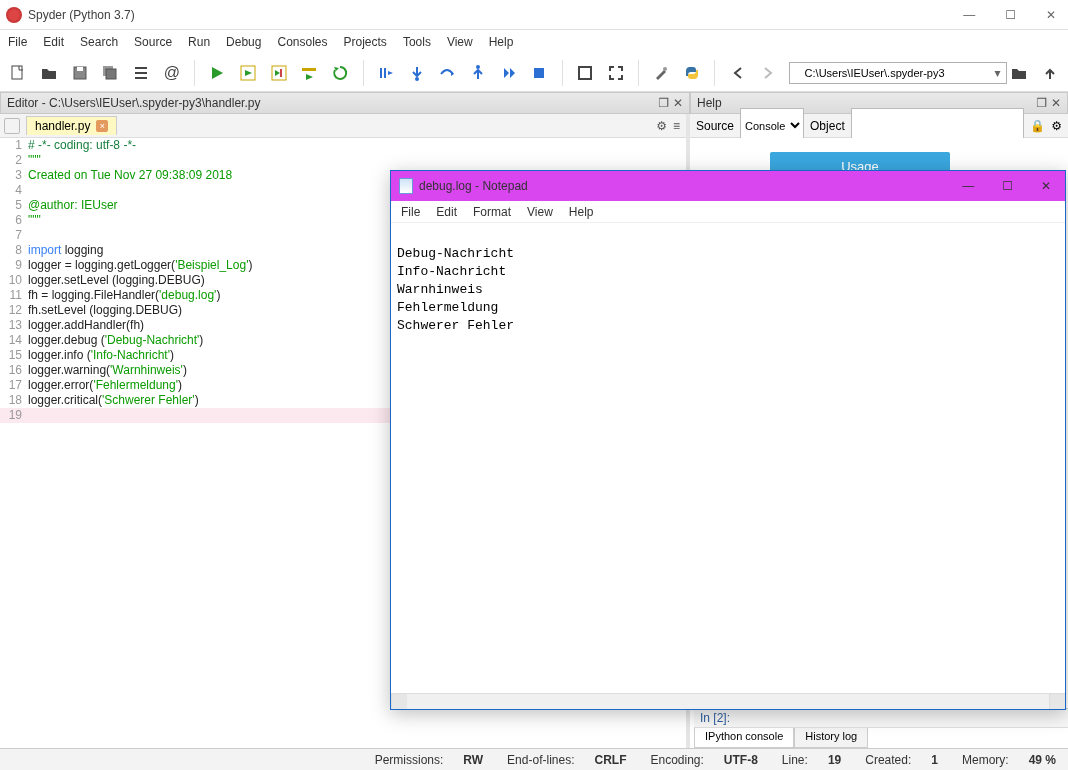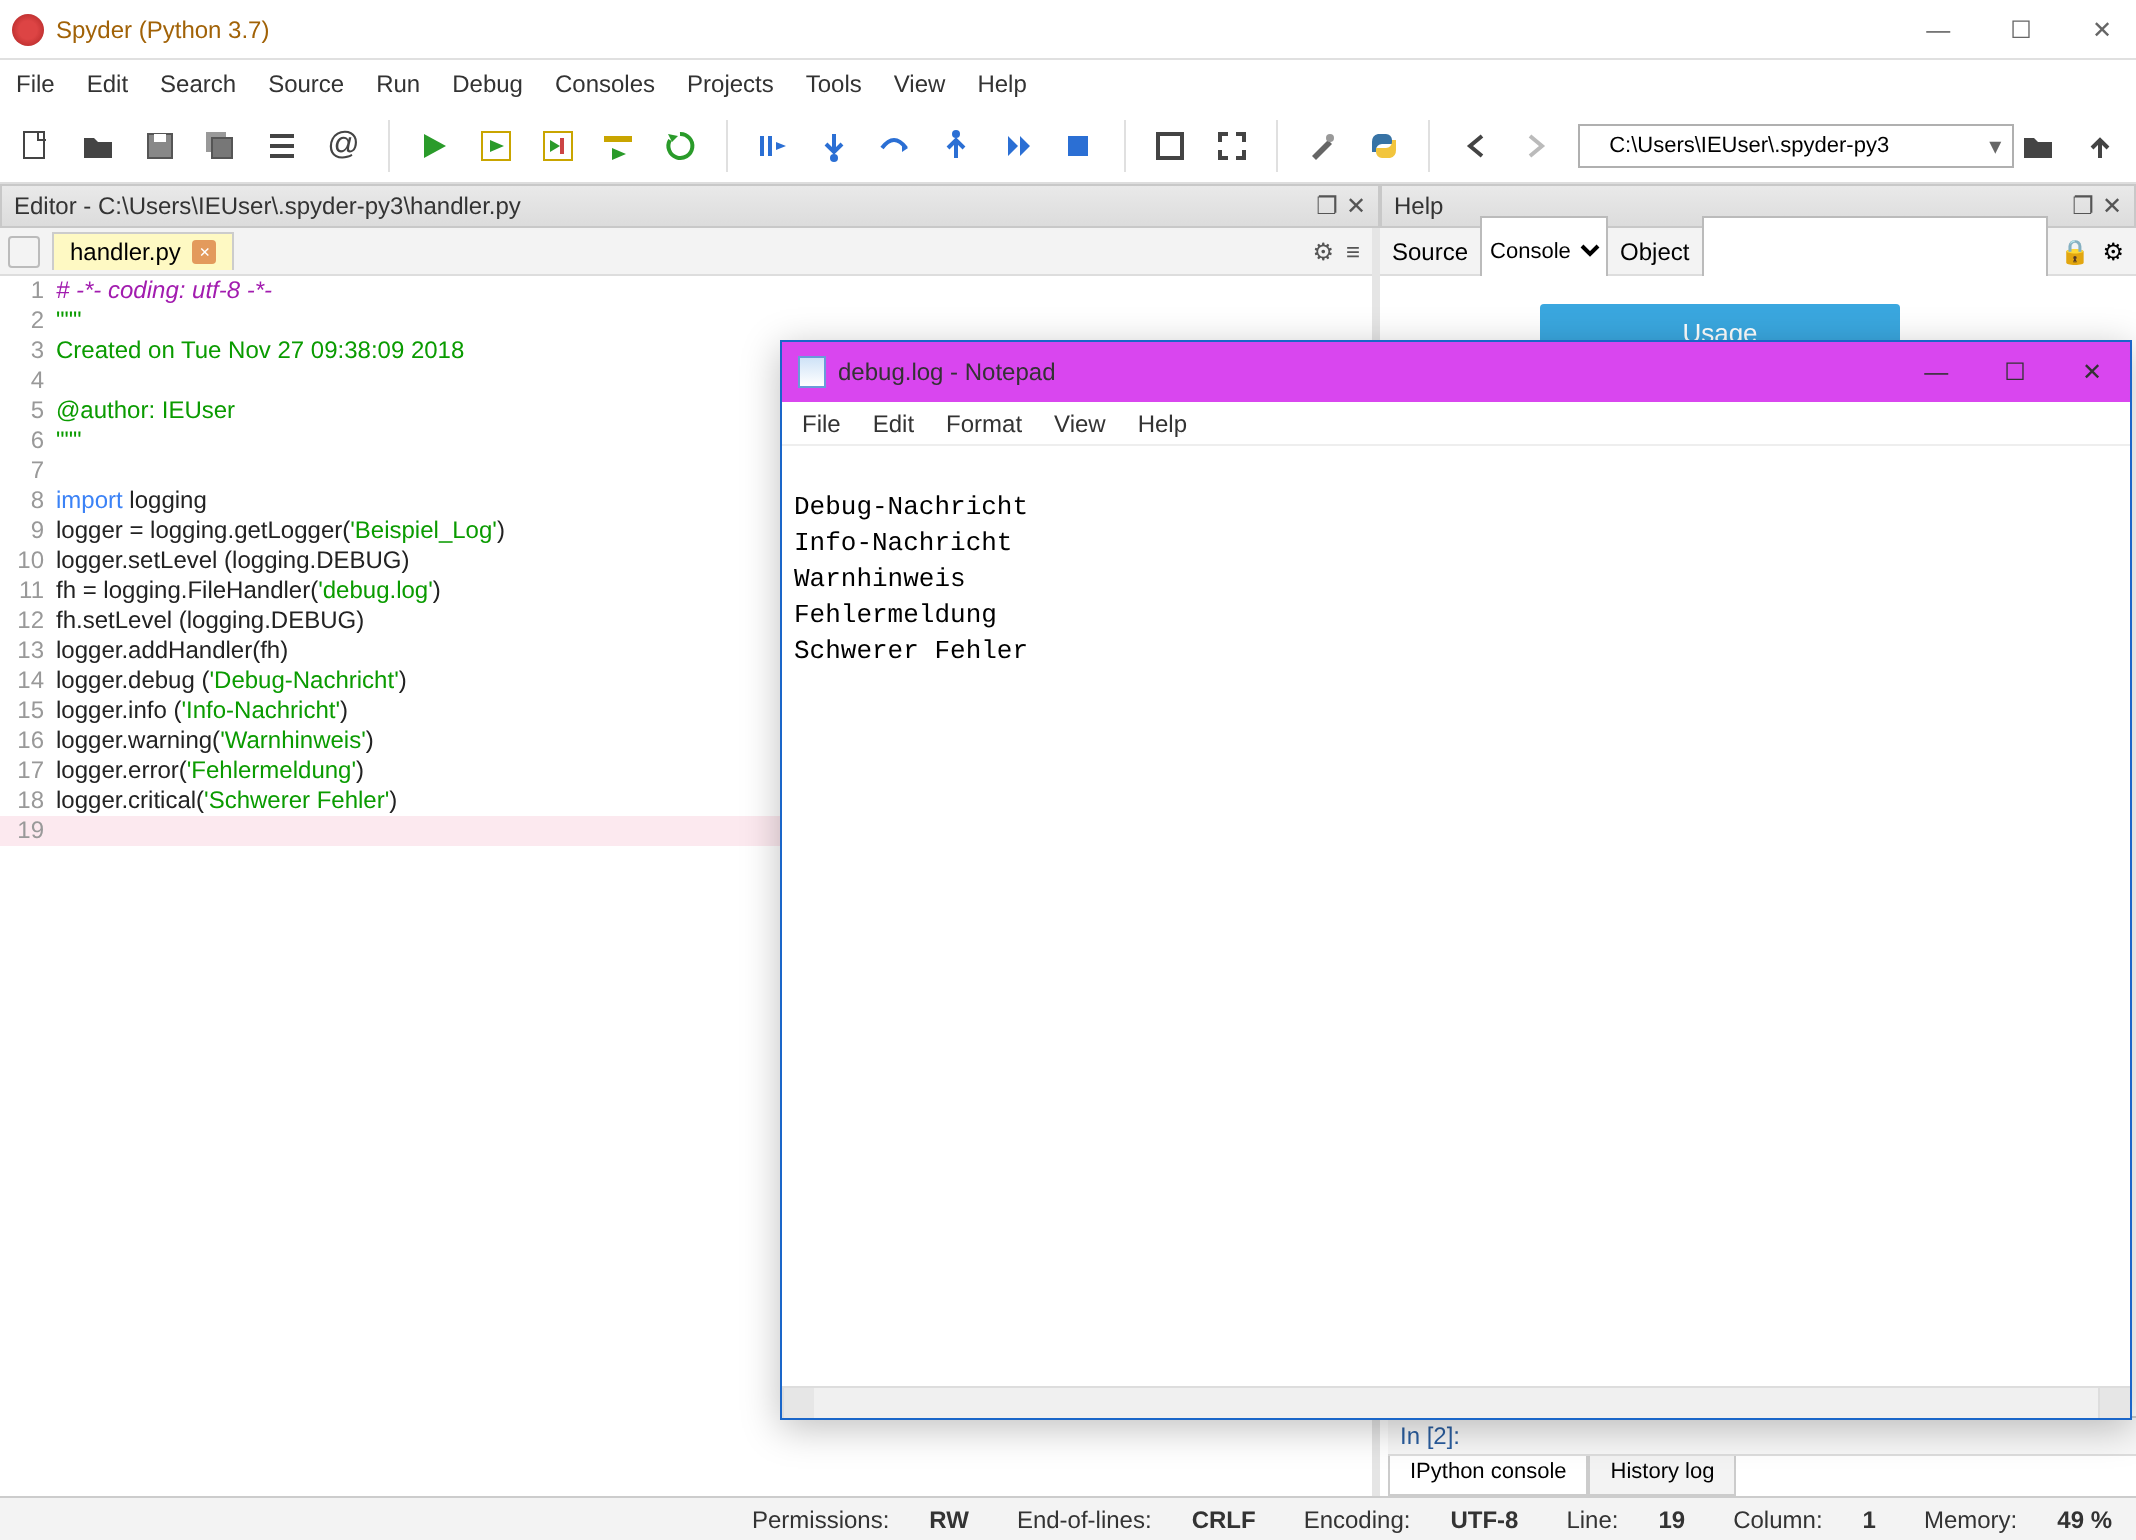--- a/index.html
+++ b/index.html
@@ -1,20 +1,20 @@
 <!DOCTYPE html>
 <html><head>
 <meta charset="utf-8">
 <style>
 *{box-sizing:border-box;margin:0;padding:0;font-family:"Segoe UI",Tahoma,sans-serif;font-size:12px;}
 body{width:1068px;height:770px;background:#f0f0f0;position:relative;overflow:hidden;}
 
 .titlebar{height:30px;background:#fff;display:flex;align-items:center;padding:0 6px;border-bottom:1px solid #e0e0e0;}
 .titlebar .spyder-logo{width:16px;height:16px;border-radius:50%;background:radial-gradient(circle,#d44 40%,#a22 100%);margin-right:6px;}
-.titlebar .title{color:#a16207;font-size:12px;}
+.titlebar .title{color:#404040;font-size:12px;}
 .titlebar .winctl{margin-left:auto;display:flex;gap:18px;color:#666;font-size:13px;}
 .titlebar .winctl span{cursor:pointer;padding:2px 6px;}
 .menubar{height:24px;background:#fff;display:flex;align-items:center;padding:0 8px;gap:16px;color:#333;}
 .menubar span{cursor:pointer;}
 .toolbar{height:38px;background:#fff;display:flex;align-items:center;padding:0 6px;gap:6px;border-bottom:1px solid #ddd;}
 .tb-sep{width:1px;height:26px;background:#e0e0e0;margin:0 4px;}
 .tb-btn{width:26px;height:26px;display:flex;align-items:center;justify-content:center;cursor:pointer;border-radius:3px;}
 .path-input{flex:0 0 218px;height:22px;border:1px solid #b0b0b0;background:#fff;padding:0 15px;font-size:11px;margin-left:2px;}
 .dock-header{height:22px;background:linear-gradient(#e9e9e9,#dcdcdc);border:1px solid #c8c8c8;display:flex;align-items:center;padding:0 6px;font-size:11px;color:#333;}
 .dock-header .dock-icons{margin-left:auto;display:flex;gap:4px;font-size:11px;color:#555;}
@@ -26,21 +26,21 @@
 .ed-tabs{height:24px;background:#f3f3f3;display:flex;align-items:center;padding-left:4px;border-bottom:1px solid #ddd;}
 .ed-tabs .tab-icn{width:16px;height:16px;border:1px solid #bbb;border-radius:2px;margin-right:6px;}
 .ed-tab{background:#fef9c3;border:1px solid #ccc;border-bottom:none;padding:2px 8px;display:flex;align-items:center;gap:6px;font-size:11px;}
 .ed-tab .close{width:12px;height:12px;background:#e39a5c;border-radius:2px;display:flex;align-items:center;justify-content:center;color:#fff;font-size:9px;line-height:1;}
 .ed-tabs .right{margin-left:auto;display:flex;gap:6px;padding-right:6px;color:#555;font-size:13px;}
 
 .code{flex:1;background:#fff;font-family:Consolas,"Courier New",monospace;font-size:12px;line-height:15px;overflow:auto;position:relative;}
 .code-line{display:flex;}
 .gutter{width:28px;text-align:right;color:#999;padding-right:6px;user-select:none;}
 .code-txt{white-space:pre;color:#222;}
-.c-com{color:#a21caf;font-style:italic;}
+.c-com{color:#15803d;}
 .c-str{color:#0a9b00;}
 .c-kw{color:#3b82f6;}
 .code .hl{background:#fce9ef;}
 
 .help-bar{height:24px;background:#f3f3f3;border-bottom:1px solid #ddd;display:flex;align-items:center;padding:0 6px;gap:6px;font-size:11px;}
 .help-bar select,.help-bar input{height:35px;border:1px solid #bbb;font-size:11px;background:#fff;}
 .help-bar .src-sel{width:64px;}
 .help-bar .obj-inp{flex:1;}
 .help-content{flex:1;background:#fff;position:relative;overflow:hidden;}
 .usage-btn{position:absolute;top:14px;left:80px;width:180px;height:28px;background:#3aa7df;color:#fff;display:flex;align-items:center;justify-content:center;font-size:13px;border-radius:2px;}
@@ -390,21 +390,21 @@
     </div>
   <div class="grp">
       <span>Encoding:</span>
       <b>UTF-8</b>
     </div>
   <div class="grp">
       <span>Line:</span>
       <b>19</b>
     </div>
   <div class="grp">
-      <span>Column:</span>
+      <span>Created:</span>
       <b>1</b>
     </div>
   <div class="grp">
       <span>Memory:</span>
       <b>49 %</b>
     </div>
 </div>
 
 <div class="notepad">
   <div class="np-title">

